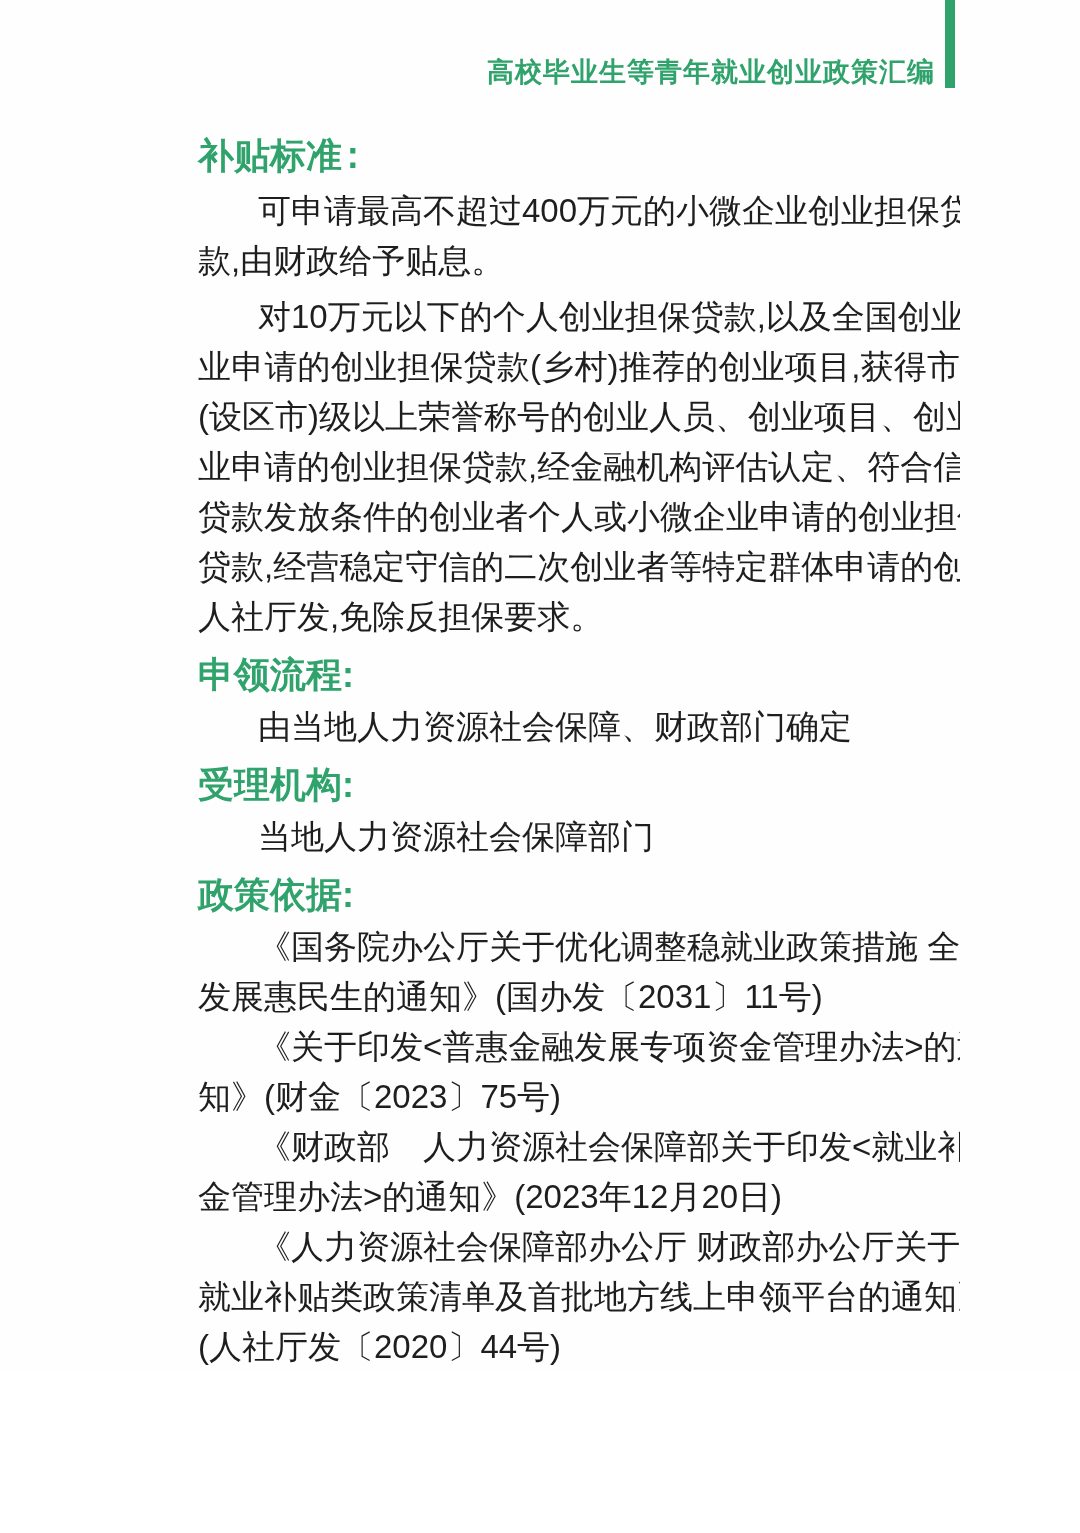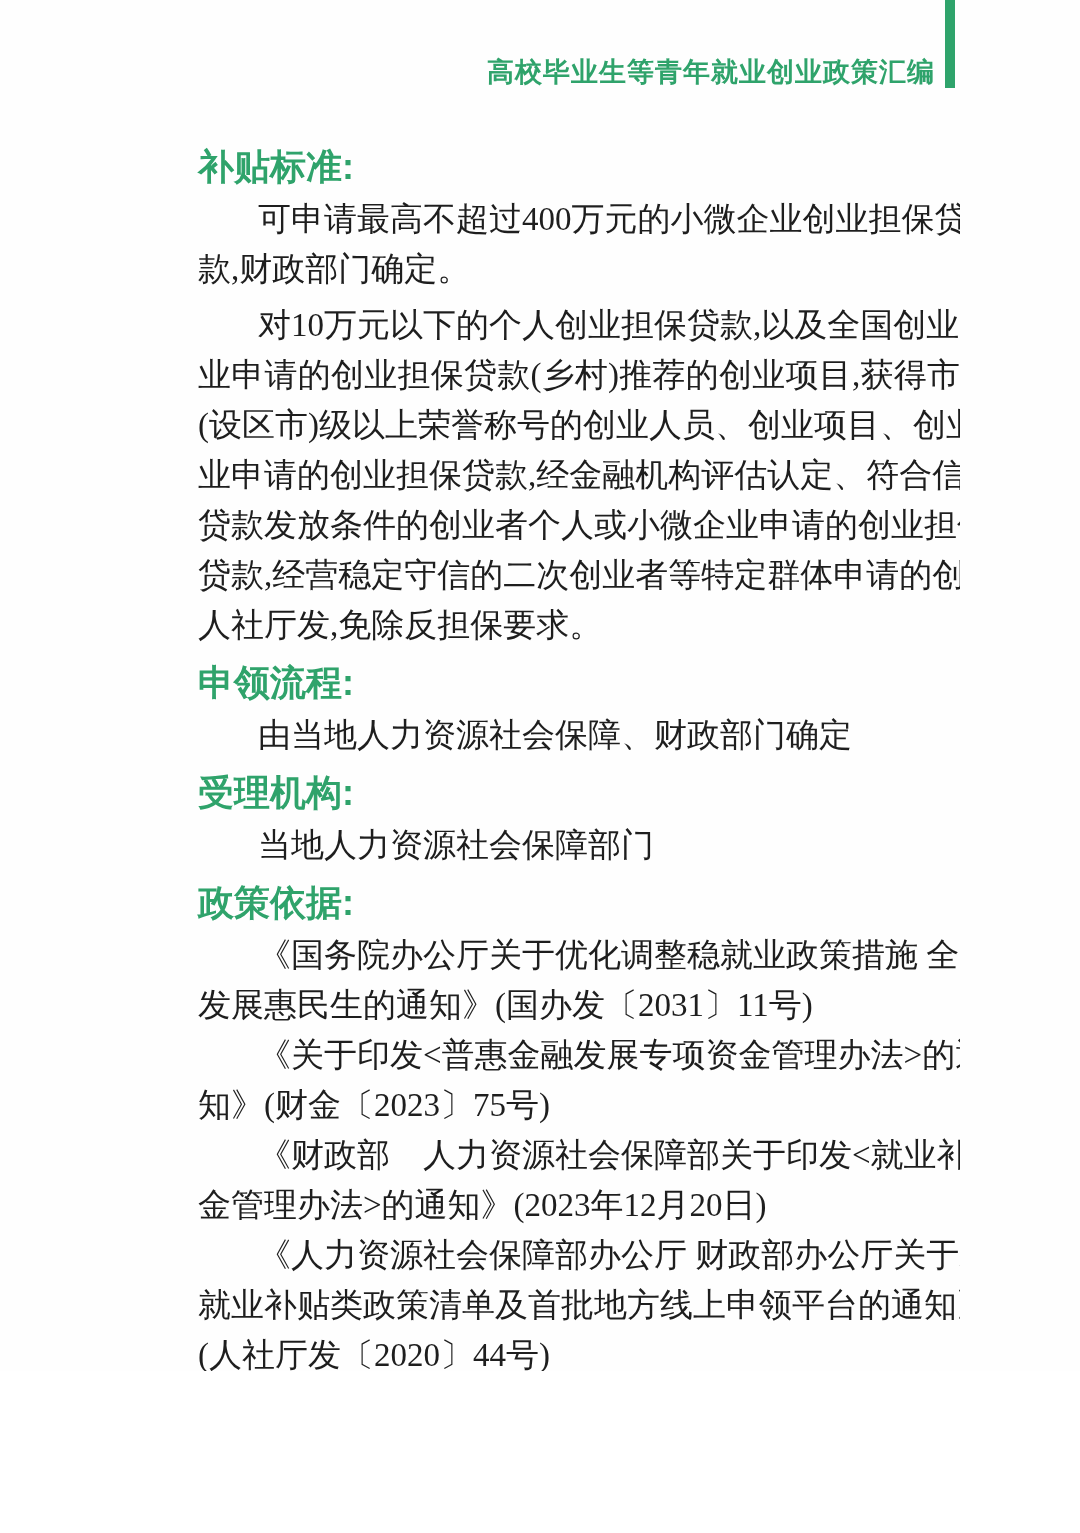--- a/index.html
+++ b/index.html
@@ -43,30 +43,29 @@
     left:198px;top:134px;
     width:762px;
   }
   .sec-heading{
     height:50px;line-height:50px;
     font-size:36px;font-weight:700;
     color:var(--green);
     margin:8px 0 2px 0;
     white-space:nowrap;
   }
-  .sec-heading.first{margin-top:8px;}
+  .sec-heading.first{margin-top:0;font-family:Liberation Mono, monospace;}
   .para{margin:0;}
   .para.gap{margin-top:6px;}
   .line{
     height:50px;line-height:50px;
     font-size:33px;
     color:var(--text);
     white-space:nowrap;
     overflow:hidden;
-    font-family:Liberation Serif, serif;
   }
   .line.just{
     text-align:justify;
     text-align-last:justify;
   }
   .line.indent{padding-left:60px;}
   .page-number{
     position:absolute;
     top:1420px;right:118px;
     height:40px;line-height:40px;
@@ -82,21 +81,21 @@
   <div class="top-bar"></div>
 
   <div class="header-title">高校毕业生等青年就业创业政策汇编</div>
 
   <div class="content">
 
     <div class="sec-heading first">补贴标准:</div>
 
     <div class="para">
       <div class="line indent just">可申请最高不超过400万元的小微企业创业担保贷</div>
-      <div class="line">款,财政部门确定。</div>
+      <div class="line">款,由财政给予贴息。</div>
     </div>
 
     <div class="para gap">
       <div class="line indent just">对10万元以下的个人创业担保贷款,以及全国创业孵</div>
       <div class="line just">业申请的创业担保贷款(乡村)推荐的创业项目,获得市</div>
       <div class="line just">(设区市)级以上荣誉称号的创业人员、创业项目、创业企</div>
       <div class="line just">业申请的创业担保贷款,经金融机构评估认定、符合信用</div>
       <div class="line just">贷款发放条件的创业者个人或小微企业申请的创业担保</div>
       <div class="line just">贷款,经营稳定守信的二次创业者等特定群体申请的创业</div>
       <div class="line">人社厅发,免除反担保要求。</div>

